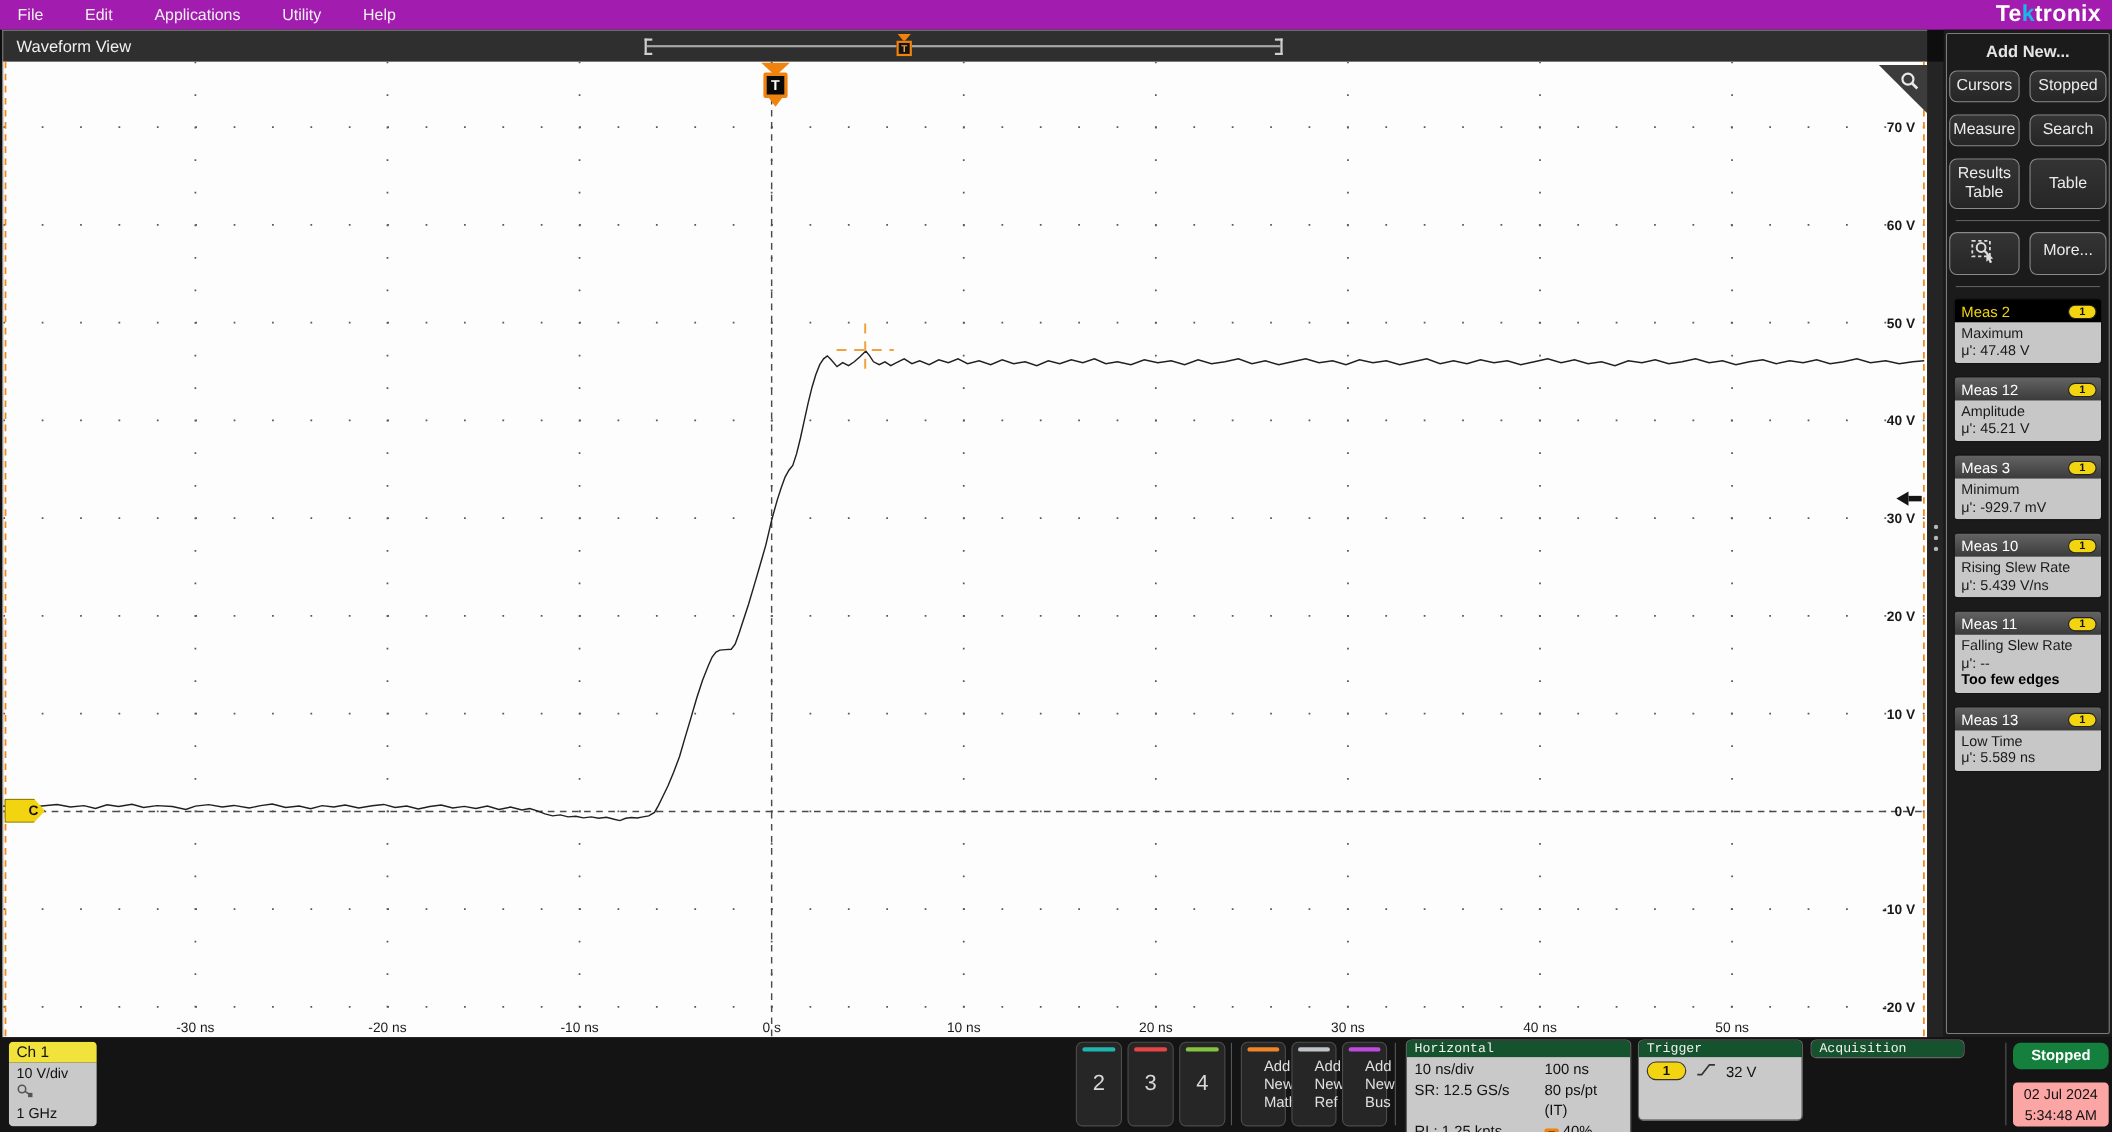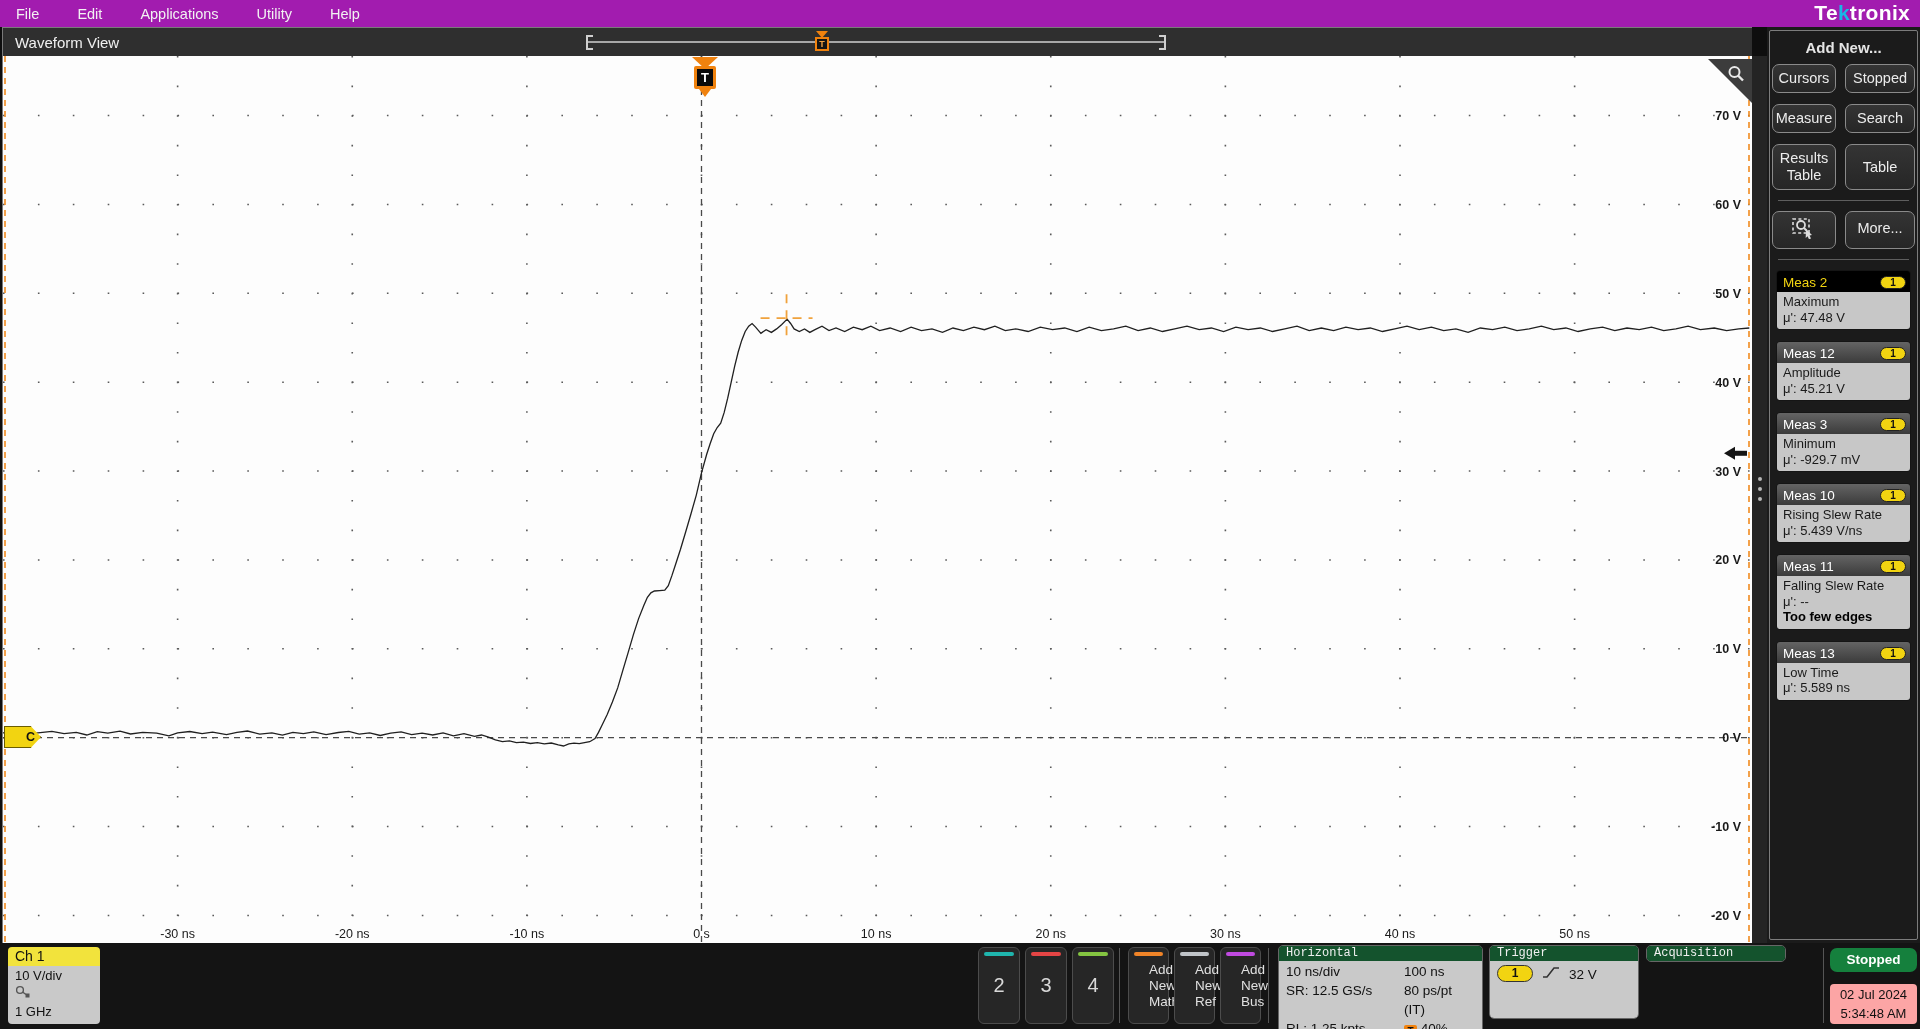--- a/index.html
+++ b/index.html
@@ -64,21 +64,21 @@
   .meas-head { height:21px; background:linear-gradient(#646464,#3b3b3b); color:#fff; font-size:13.5px;
     padding:2px 4px 0 6px; display:flex; justify-content:space-between; align-items:center; }
   .meas-badge.selected .meas-head { background:#000; color:#f2d411; }
   .pill { background:#f2d411; border:1px solid #222; border-radius:8px; color:#111; font-size:10px;
     font-weight:bold; width:26px; height:13px; text-align:center; line-height:11px; }
   .meas-body { background:#c7c7c7; color:#1a1a1a; font-size:13px; padding:2px 6px 4px 6px; line-height:15.5px; }
   .meas-warn { font-weight:bold; color:#000; }
 
   
   #bottombar { position:absolute; left:0; top:943px; width:1920px; height:86px; background:#141414; }
-  #ch1-badge { position:absolute; left:8px; top:4px; width:92px; height:77px; border-radius:4px; overflow:hidden; cursor:pointer; }
+  #ch1-badge { position:absolute; left:8px; top:4px; width:80px; height:77px; border-radius:4px; overflow:hidden; cursor:pointer; }
   #ch1-badge .head { background:#f2e33c; color:#111; font-size:14px; padding:1px 0 2px 7px; }
   #ch1-badge .body { background:#c9c9c9; color:#111; font-size:13px; padding:1px 0 2px 7px; line-height:18px; height:58px; }
   .chan-btn { position:absolute; top:4px; width:42px; height:77px; background:#262626; border:1px solid #4c4c4c;
     border-radius:6px; color:#d8d8d8; font-size:20px; text-align:center; line-height:74px; cursor:pointer; }
   .chan-stripe { position:absolute; left:5px; right:5px; top:4px; height:4px; border-radius:2px; }
   .addnew-btn { position:absolute; top:4px; width:41px; height:77px; background:#262626; border:1px solid #4c4c4c;
     border-radius:6px; color:#e0e0e0; font-size:13.5px; text-align:center; cursor:pointer; line-height:16px; padding-top:14px;padding-left:20px; }
   .vdiv { position:absolute; top:5px; width:1px; height:75px; background:#555; }
   .info-panel { position:absolute; top:2px; border-radius:5px; overflow:hidden; border:1px solid #666; cursor:pointer; }
   .info-head { background:#14532d; color:#f0f0f0; font-size:12px; padding:0 0 1px 7px;font-family:Liberation Mono, monospace; }

